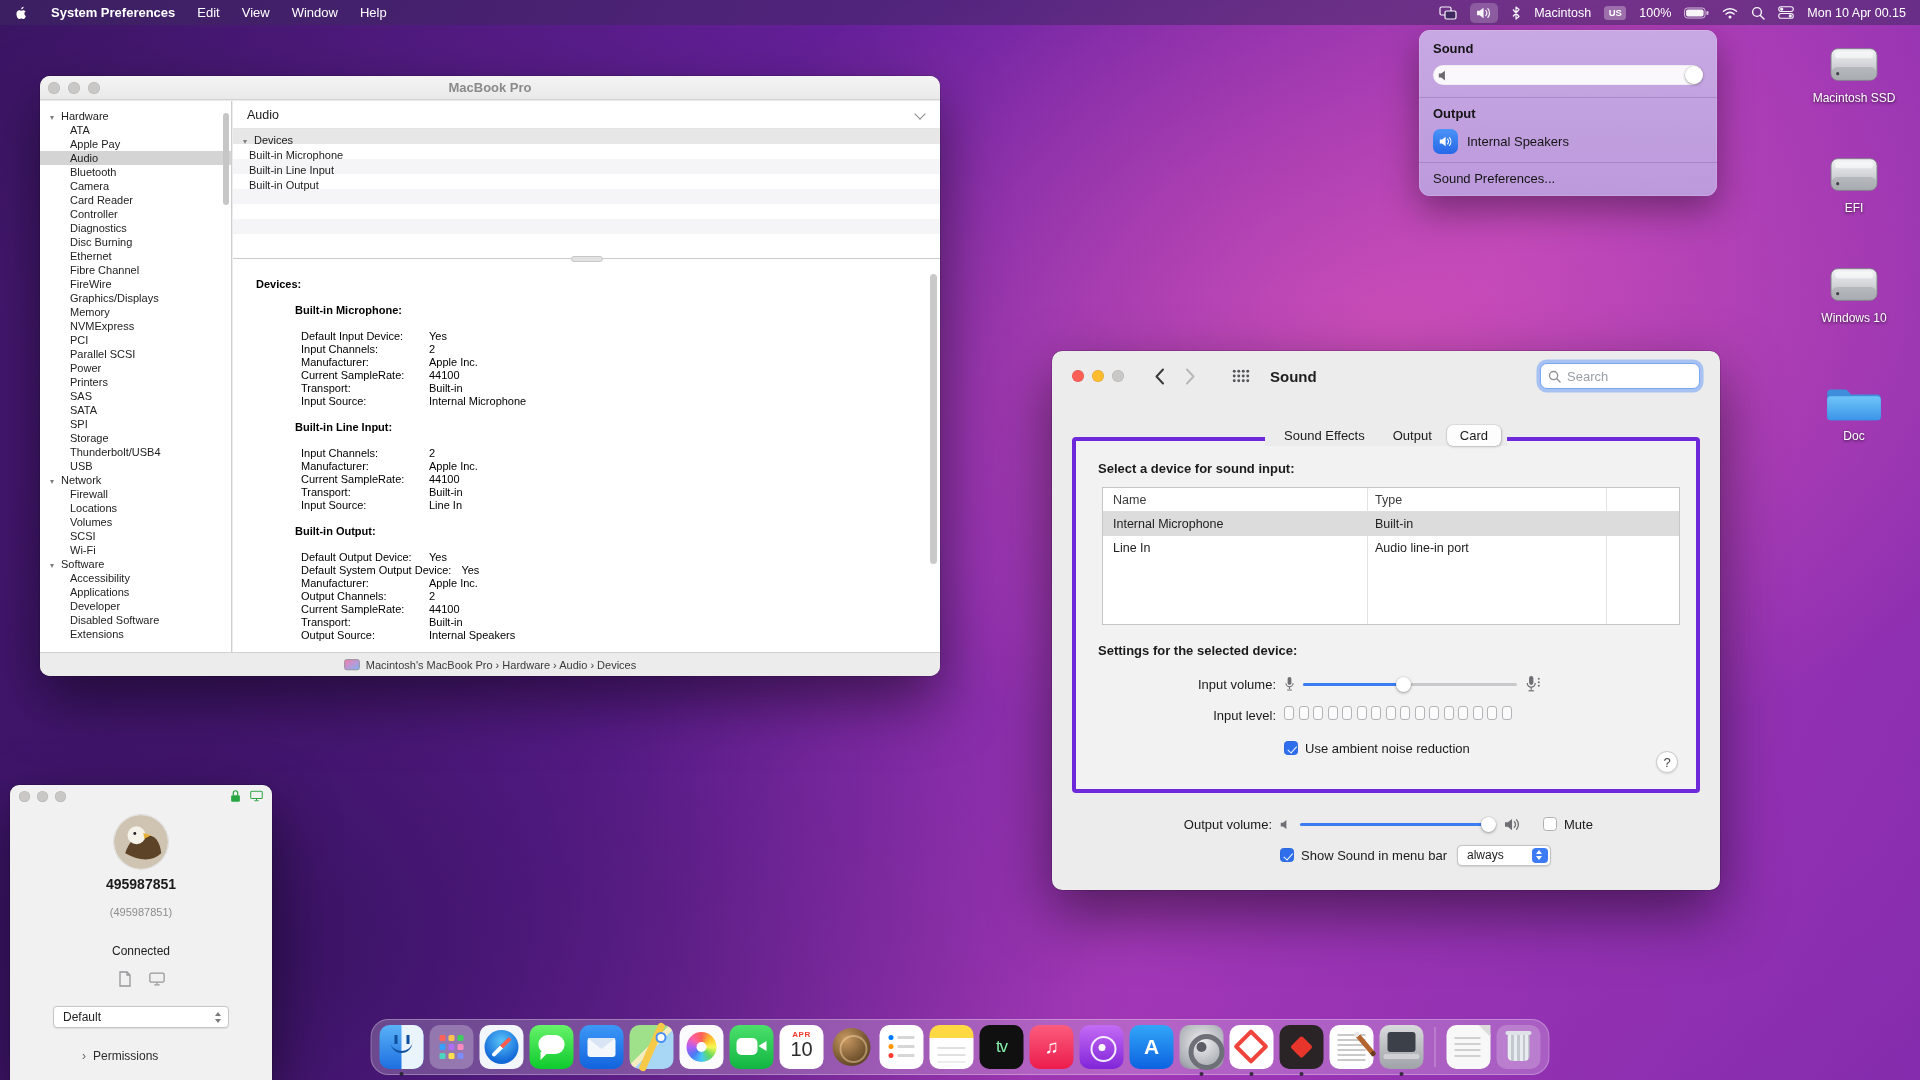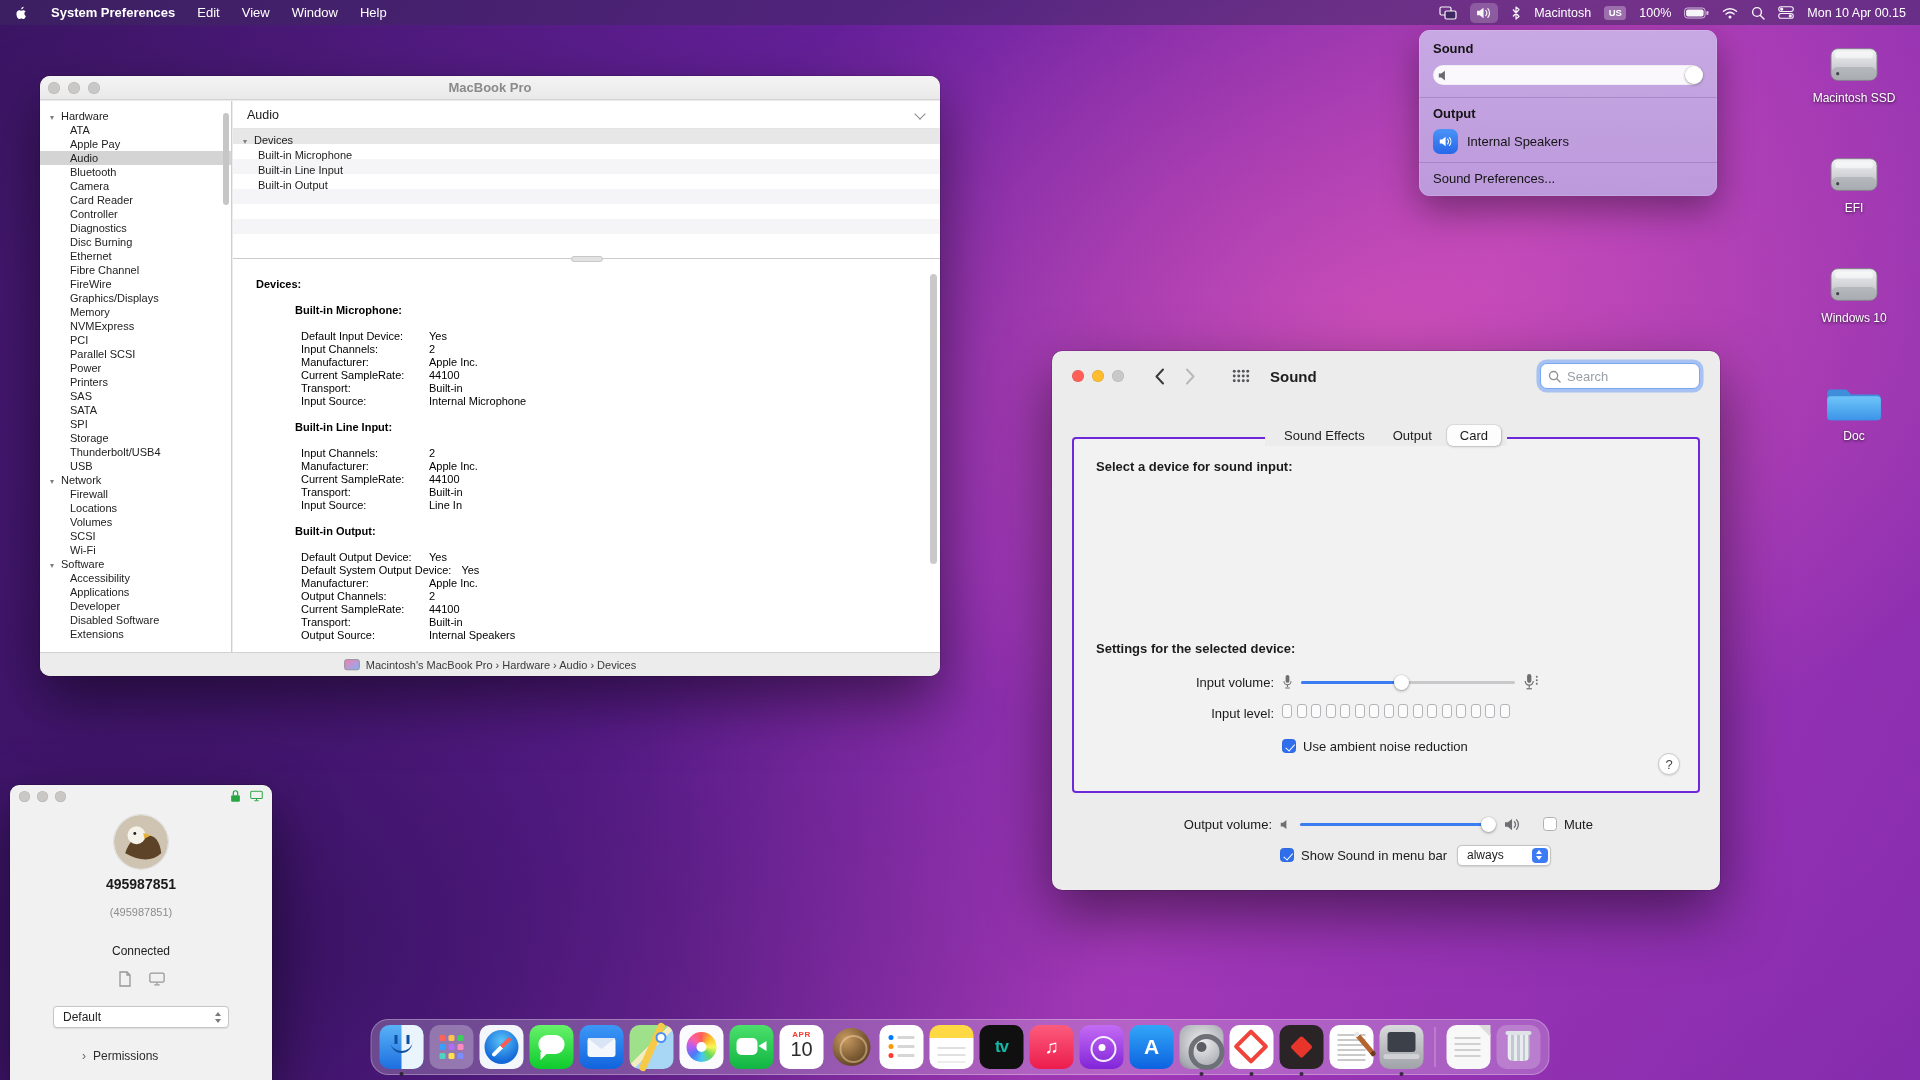--- a/index.html
+++ b/index.html
@@ -68,21 +68,21 @@
   .tri{display:inline-block;width:11px;font-size:8px;color:#7e7e7e}
   .si-sscroll{position:absolute;right:2px;top:12px;width:6px;height:92px;border-radius:3px;background:#c6c6c6}
   .si-main{position:absolute;left:193px;right:0;top:25px;bottom:24px;background:#fff}
   .si-tree{position:absolute;left:0;right:0;top:0;height:158px;border-bottom:1px solid #cbcbcb}
   .si-tree-header{height:28px;line-height:28px;padding-left:14px;font-size:12.5px;color:#1a1a1a;
     border-bottom:1px solid #e4e4e4;position:relative}
   .chev-down{position:absolute;right:16px;top:9px;width:8px;height:8px;border-right:1.6px solid #8a8a8a;
     border-bottom:1.6px solid #8a8a8a;transform:rotate(45deg)}
   .si-trow{height:15px;line-height:23px;font-size:11px;color:#1c1c1c}
   .si-trow.group{background:#e7e7e7;padding-left:10px}
-  .si-trow.item{padding-left:25px}
+  .si-trow.item{padding-left:16px}
   .si-trow.alt{background:#f5f5f7}
   .si-grip{position:absolute;left:50%;bottom:-4px;transform:translateX(-50%);width:32px;height:6px;
     border-radius:3px;background:#e2e2e2;border:1px solid #c8c8c8;z-index:2}
   .si-detail{position:absolute;left:0;right:0;top:159px;bottom:0;background:#fff;overflow:hidden;
     font-size:11px;line-height:13px;color:#000;padding:18px 26px 0 23px}
   .d-heading{font-weight:700;margin-bottom:13px}
   .d-title{font-weight:700;margin:13px 0 13px 39px}
   .d-row{margin-left:45px}
   .d-l{display:inline-block;min-width:128px;padding-right:10px}
   .si-dscroll{position:absolute;right:3px;top:14px;width:7px;height:290px;border-radius:3.5px;background:#c9c9c9}
@@ -101,21 +101,21 @@
   .sw-search input{width:100%;height:100%;border-radius:7px;border:1px solid #79a7f2;background:#fff;
     padding:0 8px 0 26px;font-size:13px;color:#333;outline:none;
     box-shadow:0 0 0 3.5px rgba(95,150,248,0.5);font-family:inherit}
   .sw-search input::placeholder{color:#9a9fa5}
   .sw-search .mag{position:absolute;left:8px;top:6.5px;width:13px;height:13px;color:#8e8e93}
   .sw-tabs{position:absolute;top:74px;left:50%;transform:translateX(-50%);display:flex;gap:2px;
     z-index:3;background:#ececec;padding:0 6px}
   .sw-tab{padding:3px 13px;font-size:13px;color:#1b1b1b;border-radius:6px}
   .sw-tab.active{background:#fdfdfd;box-shadow:0 0 0 0.5px rgba(0,0,0,0.12),0 1px 2.5px rgba(0,0,0,0.18)}
   .sw-box{position:absolute;left:20px;right:20px;top:86px;height:356px;background:#f2f2f2;
-    border:2px solid #6d28d9;border-radius:4px}
+    border:4px solid #6d28d9;border-radius:4px}
   .sw-label{position:absolute;left:22px;font-size:13px;font-weight:700;color:#1b1b1b}
   .sw-table{position:absolute;left:26px;top:46px;width:578px;height:138px;background:#fff;
     border:1px solid #c6c6c6;font-size:12.5px;color:#222}
   .swt-head{height:24px;line-height:24px;border-bottom:1px solid #dedede;color:#3c3c3c;position:relative}
   .swt-col2{position:absolute;left:272px;top:0}
   .swt-vline{position:absolute;top:0;bottom:0;width:1px;background:#e3e3e3}
   .swt-row{height:24px;line-height:24px;position:relative}
   .swt-row.sel{background:#dcdcdc}
   .swt-name{padding-left:10px}
   .swt-type{position:absolute;left:272px;top:0}
@@ -226,21 +226,21 @@
   .dk-bronze::after{left:10px;top:10px;width:24px;height:24px;border-radius:50%;border:2px solid rgba(255,220,170,0.45)}
   .dk-reminders{background:#fff}
   .dk-reminders::before{left:9px;top:10px;width:5px;height:5px;border-radius:50%;background:#007aff;
     box-shadow:0 9px 0 #ff9500,0 18px 0 #ff3b30}
   .dk-reminders::after{left:18px;top:11px;width:17px;height:2.5px;border-radius:1px;background:#d6d6d6;
     box-shadow:0 9px 0 #d6d6d6,0 18px 0 #d6d6d6}
   .dk-notes{background:linear-gradient(180deg,#ffd944 0 30%,#fff 30%)}
   .dk-notes::before{left:8px;top:22px;width:28px;height:2px;background:#e0e0e0;
     box-shadow:0 7px 0 #e0e0e0,0 14px 0 #ececec}
   .dk-tv{background:#101010}
-  .dk-tv .g{font-size:17px;font-weight:700;color:#14b8a6;letter-spacing:-1px}
+  .dk-tv .g{font-size:17px;font-weight:400;color:#86efac;letter-spacing:-1px}
   .dk-music{background:linear-gradient(180deg,#fc5c7d,#ec1c4b)}
   .dk-music .g{font-size:19px;color:#fff}
   .dk-podcasts{background:linear-gradient(180deg,#c46bf5,#8125d8)}
   .dk-podcasts::before{left:18.5px;top:18.5px;width:7px;height:7px;border-radius:50%;background:#fff}
   .dk-podcasts::after{left:11px;top:11px;width:22px;height:22px;border-radius:50%;border:2.5px solid rgba(255,255,255,0.9)}
   .dk-appstore{background:linear-gradient(180deg,#31a6f8,#0d62e0)}
   .dk-appstore .g{font-size:21px;font-weight:600;color:#fff}
   .dk-sysprefs{background:radial-gradient(circle at 50% 40%,#f0f0f2,#a9adb3 75%,#83878d)}
   .dk-sysprefs::before{left:9px;top:9px;width:26px;height:26px;border-radius:50%;border:5px solid #6d7177}
   .dk-sysprefs::after{left:17px;top:17px;width:10px;height:10px;border-radius:50%;background:#5a5e64}
@@ -595,20 +595,36 @@
         </span>
     </span>
   </div>
   <div class="sw-tabs">
     <span class="sw-tab">Sound Effects</span>
     <span class="sw-tab">Output</span>
     <span class="sw-tab active">Card</span>
   </div>
   <div class="sw-box">
     <div class="sw-label" style="top:20px">Select a device for sound input:</div>
+    <div class="sw-table">
+      <div class="swt-head">
+        <span class="swt-name">Name</span>
+        <span class="swt-col2">Type</span>
+      </div>
+      <div class="swt-vline" style="left:264px;top:0;bottom:0"></div>
+      <div class="swt-vline" style="left:503px;top:0;bottom:0"></div>
+      <div class="swt-row sel">
+        <span class="swt-name">Internal Microphone</span>
+        <span class="swt-type">Built-in</span>
+      </div>
+      <div class="swt-row">
+        <span class="swt-name">Line In</span>
+        <span class="swt-type">Audio line-in port</span>
+      </div>
+    </div>
     <div class="sw-label" style="top:202px">Settings for the selected device:</div>
     <div class="frow" style="top:228px;height:30px">
       <span class="f-label">Input volume:</span>
       <span class="sicon">
           <svg width="11" height="16" viewBox="0 0 14 20">
             <use href="#icon-mic"></use>
           </svg>
         </span>
       <span class="slider" style="width: 214px; margin: 0px 8px; --v: 47%;">
         <span class="fill"></span>

